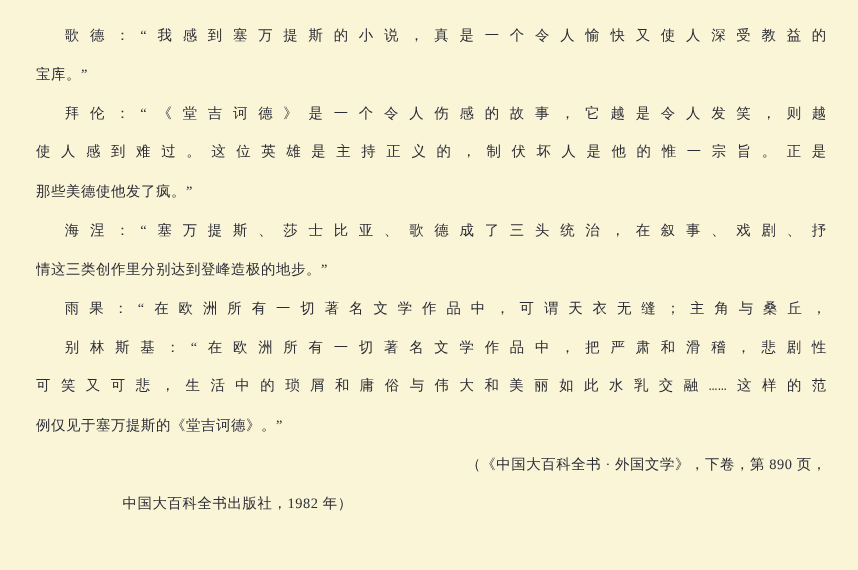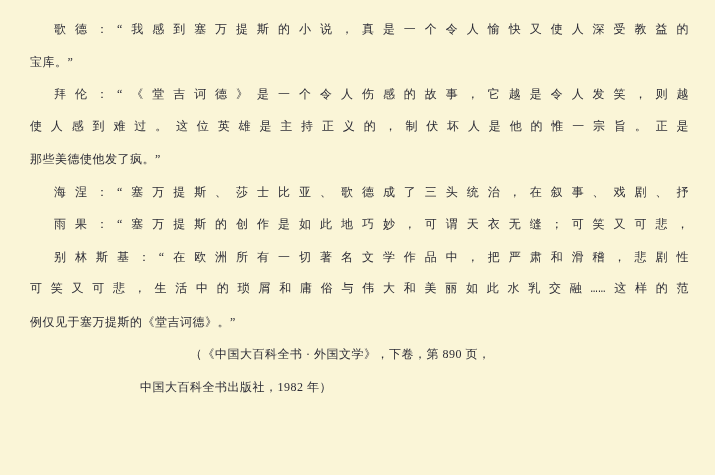--- a/index.html
+++ b/index.html
@@ -37,34 +37,35 @@
     text-align: justify;
     text-align-last: justify;
     font-family: Liberation Mono, monospace;
   }
   
   .para-end {
     text-align: left;
     font-family: Liberation Serif, serif;
   }
   
-  .citation-1 { margin-left: 160px; }
-  .citation-2 { margin-left: 110px; }
+  .citation-1 { margin-left: 160px; text-align: right; }
+  .citation-2 { margin-left: 72px; }
 </style>
 </head>
 <body style="background: rgb(250, 245, 215); color: rgb(44, 44, 54);">
 
 <div class="page">
   <div id="text-block">
       <div class="line para-start">歌德：“我感到塞万提斯的小说，真是一个令人愉快又使人深受教益的</div>
       <div class="line para-end">宝库。”</div>
       <div class="line para-start">拜伦：“《堂吉诃德》是一个令人伤感的故事，它越是令人发笑，则越</div>
       <div class="line para-body">使人感到难过。这位英雄是主持正义的，制伏坏人是他的惟一宗旨。正是</div>
       <div class="line para-end">那些美德使他发了疯。”</div>
       <div class="line para-start">海涅：“塞万提斯、莎士比亚、歌德成了三头统治，在叙事、戏剧、抒</div>
-      <div class="line para-start">雨果：“塞万提斯的创作是如此地巧妙，可谓天衣无缝；可笑又可悲，</div>
+      <div class="line para-end">情这三类创作里分别达到登峰造极的地步。”</div>
+      <div class="line para-start">雨果：“在欧洲所有一切著名文学作品中，可谓天衣无缝；主角与桑丘，</div>
       <div class="line para-start">别林斯基：“在欧洲所有一切著名文学作品中，把严肃和滑稽，悲剧性</div>
       <div class="line para-body">可笑又可悲，生活中的琐屑和庸俗与伟大和美丽如此水乳交融……这样的范</div>
       <div class="line para-end">例仅见于塞万提斯的《堂吉诃德》。”</div>
       <div class="line citation-1">（《中国大百科全书 · 外国文学》，下卷，第 890 页，</div>
       <div class="line citation-2">中国大百科全书出版社，1982 年）</div>
     </div>
 </div>
 
 </body></html>

